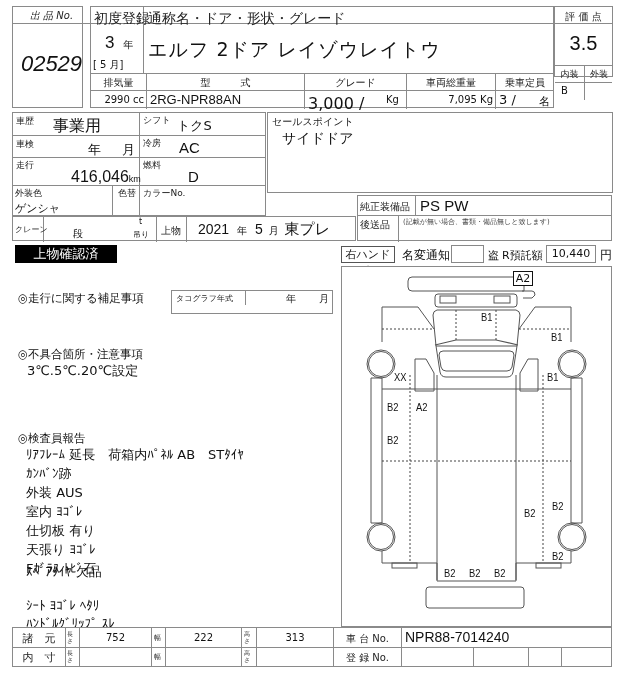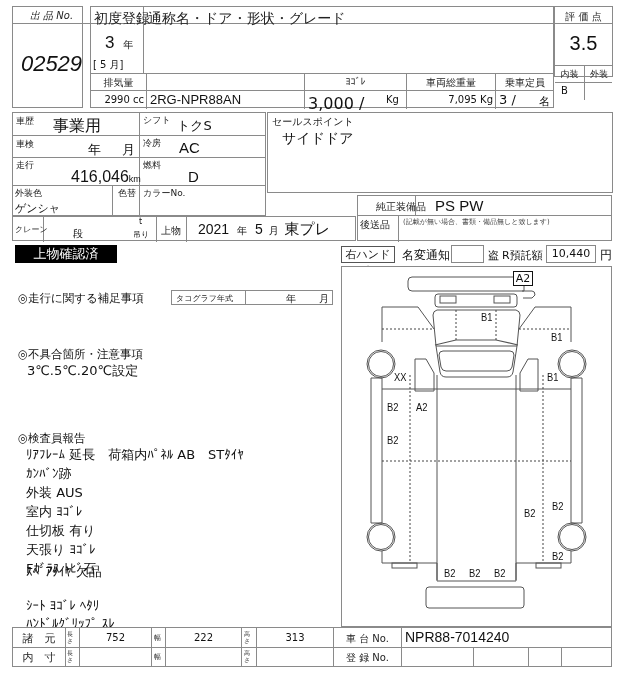--- a/index.html
+++ b/index.html
@@ -38,23 +38,25 @@
 
   <div class="lbl" style="left:3px;top:3px;font-size:14px;">初度登録</div>
   <div class="lbl" style="left:57px;top:3px;font-size:14px;">通称名・ドア・形状・グレード</div>
 
   <div class="val" style="left:14px;top:26px;font-size:17px;font-family:'Liberation Sans',sans-serif;">
     <span>3</span>
     <span style="font-size:10px;margin-left:4px;">年</span>
   </div>
   <div class="val" style="left:2px;top:51px;font-size:10px;">[ 5 月]</div>
 
+  <div class="val" style="left:57px;top:30px;font-size:19px;letter-spacing:1px;">エルフ 2ドア レイゾウレイトウ</div>
 
   <div class="lbl" style="left:0;width:55px;text-align:center;top:69px;font-size:10px;">排気量</div>
-  <div class="lbl" style="left:214px;width:101px;text-align:center;top:69px;font-size:10px;">ﾖｺﾞﾚ</div>
+  <div class="lbl" style="left:56px;width:157px;text-align:center;top:69px;font-size:10px;">型　　　式</div>
+  <div class="lbl" style="left:214px;width:101px;text-align:center;top:69px;font-size:10px;">グレード</div>
   <div class="lbl" style="left:316px;width:88px;text-align:center;top:69px;font-size:10px;">車両総重量</div>
   <div class="lbl" style="left:405px;width:58px;text-align:center;top:69px;font-size:10px;">乗車定員</div>
 
   <div class="val" style="left:0;width:53px;text-align:right;top:87px;font-size:10px;">2990 cc</div>
   <div class="val" style="left:59px;top:85px;font-size:13px;font-family:'Liberation Sans',sans-serif;">2RG-NPR88AN</div>
   <div class="val" style="left:217px;top:87px;font-size:16px;">3,000 /</div>
   <div class="val" style="left:295px;top:87px;font-size:10px;">Kg</div>
   <div class="val" style="left:316px;width:86px;text-align:right;top:87px;font-size:10px;">7,095 Kg</div>
   <div class="val" style="left:408px;top:85px;font-size:13px;">3 /</div>
   <div class="val" style="left:448px;top:87px;font-size:11px;">名</div>
@@ -123,37 +125,37 @@
 
 <div class="box" style="left:267px;top:112px;width:346px;height:81px;">
   <div class="lbl" style="left:4px;top:2px;font-size:10px;">セールスポイント</div>
   <div class="val" style="left:14px;top:17px;font-size:14px;">サイドドア</div>
 </div>
 
 <div class="box" style="left:357px;top:195px;width:255px;height:46px;">
   <div class="hline" style="left:0;top:19px;width:253px;"></div>
   <div class="vline" style="left:57px;top:0;height:19px;"></div>
   <div class="vline" style="left:40px;top:19px;height:27px;"></div>
-  <div class="lbl" style="left:18px;top:4px;font-size:10px;">純正装備品</div>
-  <div class="val" style="left:62px;top:1px;font-size:15px;font-family:'Liberation Sans',sans-serif;margin-left:15px;">PS PW</div>
+  <div class="lbl" style="left:2px;top:4px;font-size:10px;">純正装備品</div>
+  <div class="val" style="left:62px;top:1px;font-size:15px;font-family:'Liberation Sans',sans-serif;">PS PW</div>
   <div class="lbl" style="left:2px;top:22px;font-size:10px;">後送品</div>
   <div class="lbl" style="left:45px;top:21px;font-size:7px;color:#444;">(記載が無い場合、書類・備品無しと致します)</div>
 </div>
 
 <div class="black-badge" style="left:15px;top:245px;width:102px;height:18px;">上物確認済</div>
 <div class="smallbox" style="left:341px;top:246px;width:54px;height:17px;line-height:15px;">右ハンドル</div>
 <div class="val" style="left:402px;top:247px;font-size:12px;">名変通知</div>
 <div class="smallbox" style="left:451px;top:245px;width:33px;height:18px;border-color:#888;"></div>
 <div class="val" style="left:488px;top:248px;font-size:11px;">盗</div>
 <div class="val" style="left:502px;top:248px;font-size:11px;">R預託額</div>
 <div class="smallbox" style="left:546px;top:245px;width:50px;height:18px;line-height:16px;border-color:#888;">10,440</div>
 <div class="val" style="left:600px;top:247px;font-size:12px;">円</div>
 
 <div class="val" style="left:18px;top:291px;font-size:11.5px;">◎走行に関する補足事項</div>
-<div class="box" style="left:171px;top:290px;width:162px;height:15px;text-align:center;">
+<div class="box" style="left:171px;top:290px;width:162px;height:24px;text-align:center;">
   <div class="vline" style="left:73px;top:0;height:14px;"></div>
   <div class="lbl" style="left:4px;top:2px;font-size:8px;">タコグラフ年式</div>
   <div class="lbl" style="left:114px;top:1px;font-size:10px;">年</div>
   <div class="lbl" style="left:147px;top:1px;font-size:10px;">月</div>
 </div>
 
 <div class="val" style="left:18px;top:347px;font-size:11.5px;">◎不具合箇所・注意事項</div>
 <div class="val" style="left:27px;top:362px;font-size:13px;">3℃.5℃.20℃設定</div>
 
 <div class="val" style="left:18px;top:431px;font-size:11.5px;">◎検査員報告</div>

